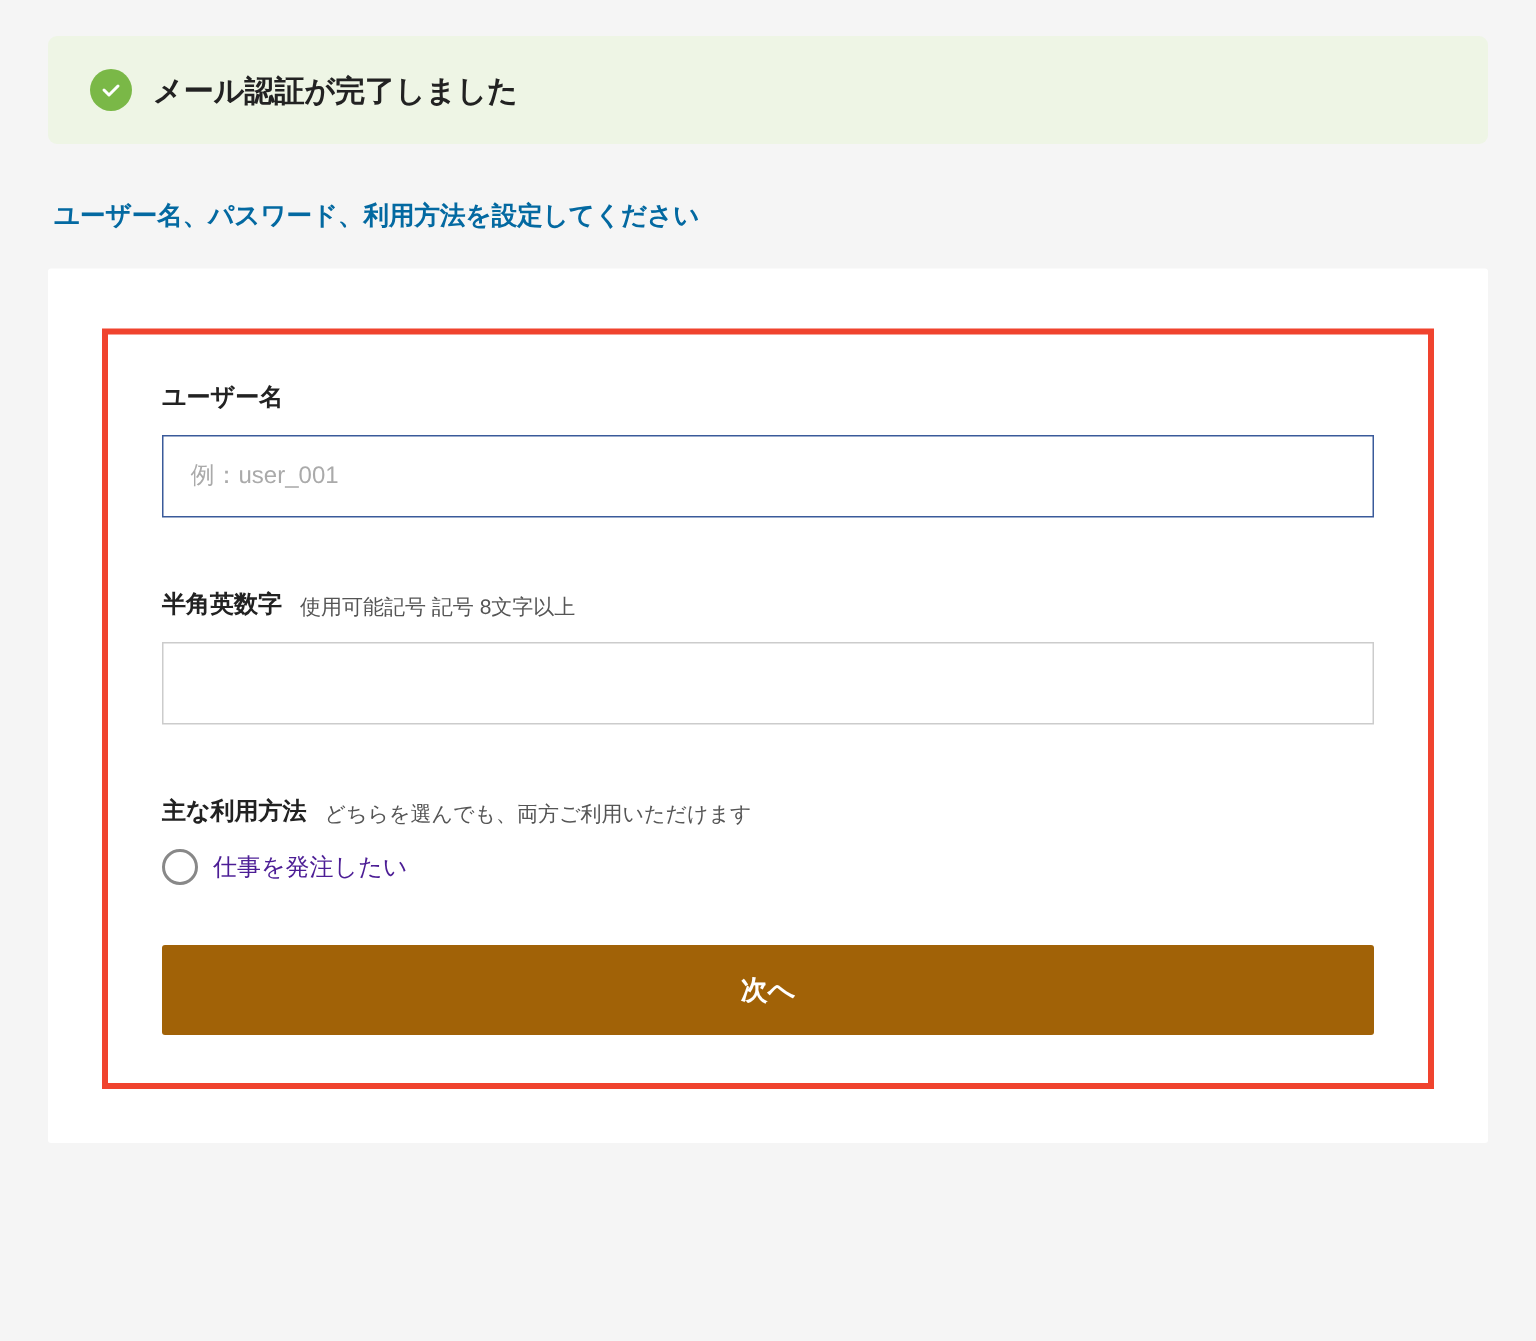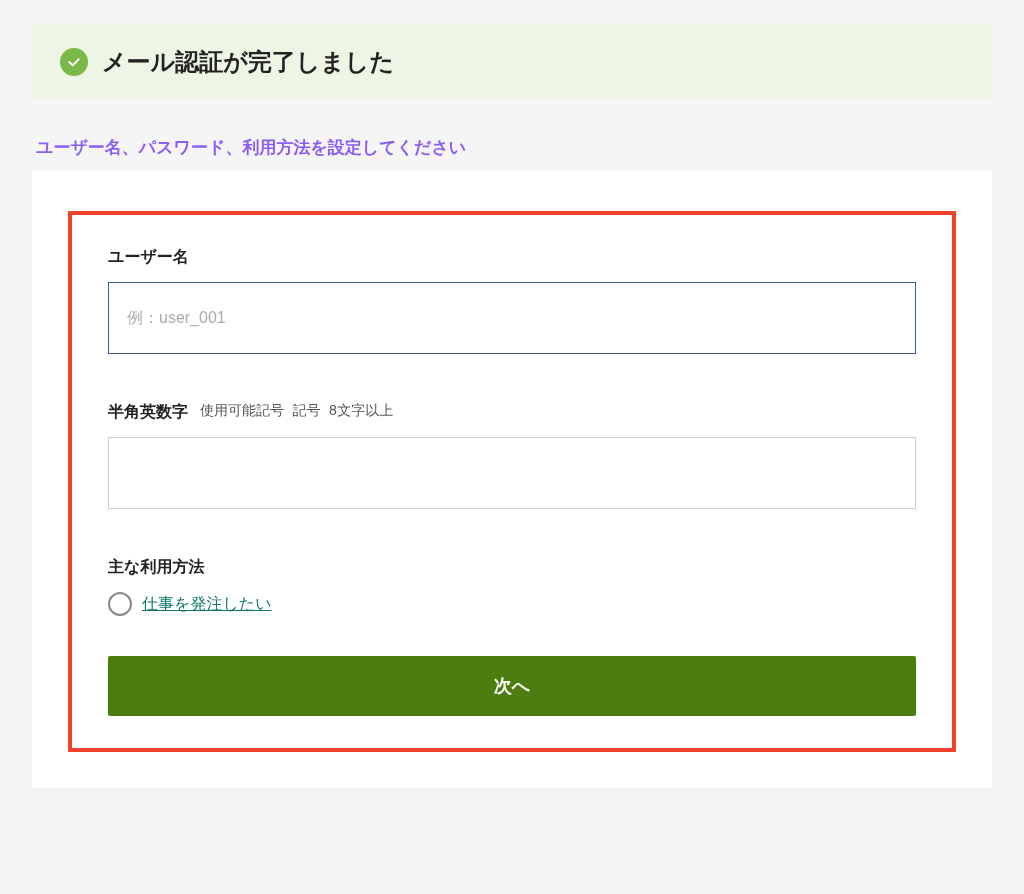--- a/index.html
+++ b/index.html
@@ -30,66 +30,65 @@
       display: flex;
       align-items: center;
       justify-content: center;
       flex-shrink: 0;
     }
     .success-banner .check-icon svg {
       width: 16px;
       height: 16px;
     }
     .success-banner .banner-text {
-      font-size: 24px;
+      font-size: 20px;
       font-weight: 700;
       color: #222;
     }
     .page-instruction {
       font-size: 17px;
       font-weight: 700;
-      color: #8b5cf6;
-      margin-bottom: 12px;
+      color: #0369a1;
+      margin-bottom: 24px;
       padding-left: 4px;
     }
     .form-card {
       background: #fff;
       padding: 40px 36px 36px 36px;
       border-radius: 2px;
     }
     .highlight-box {
       border: 4px solid #f0432e;
       padding: 32px 36px 32px 36px;
     }
     .field-group {
       margin-bottom: 48px;
     }
     .field-group:last-of-type {
       margin-bottom: 40px;
     }
     .field-label-row {
       display: flex;
-      align-items: flex-start;
+      align-items: flex-end;
       gap: 12px;
       margin-bottom: 14px;
-      font-family: Liberation Mono, monospace;
     }
     .field-label {
       font-size: 16px;
       font-weight: 700;
       color: #222;
     }
     .field-hint {
       font-size: 14px;
       color: #555;
       font-weight: 400;
     }
     .text-input {
       width: 100%;
-      height: 72px;
+      height: 55px;
       border: 1px solid #ccc;
       padding: 0 18px;
       font-size: 16px;
       color: #222;
       outline: none;
     }
     .text-input.focused {
       border: 1px solid #3a5a9a;
     }
     .text-input::placeholder {
@@ -109,27 +108,26 @@
     }
     .radio-circle {
       width: 24px;
       height: 24px;
       border: 2px solid #888;
       border-radius: 50%;
       flex-shrink: 0;
     }
     .radio-label {
       font-size: 16px;
-      color: #0f766e;
-      text-decoration: underline;
+      color: #4c1d95;
     }
     .next-button {
       width: 100%;
       height: 60px;
-      background: #4d7c0f;
+      background: #a16207;
       color: #fff;
       border: none;
       font-size: 18px;
       font-weight: 700;
       cursor: pointer;
       border-radius: 2px;
     }
   </style>
 </head>
 <body>
@@ -159,20 +157,21 @@
       <div class="field-label-row">
         <span class="field-label">半角英数字</span>
         <span class="field-hint">使用可能記号 記号 8文字以上</span>
       </div>
       <input type="password" class="text-input" style="">
     </div>
 
     <div class="field-group">
       <div class="field-label-row">
         <span class="field-label">主な利用方法</span>
+        <span class="field-hint">どちらを選んでも、両方ご利用いただけます</span>
       </div>
       <div class="radio-row">
         <label class="radio-option">
           <span class="radio-circle"></span>
           <span class="radio-label">仕事を発注したい</span>
         </label>
       </div>
     </div>
 
     <button class="next-button">次へ</button>

